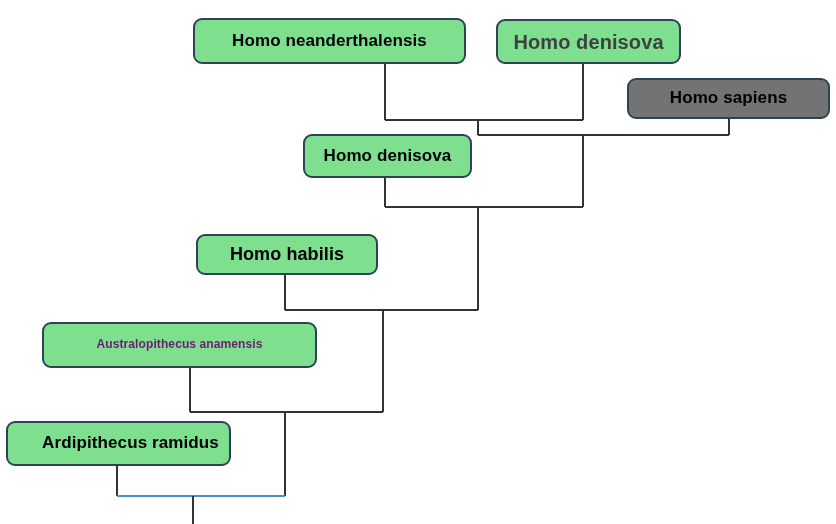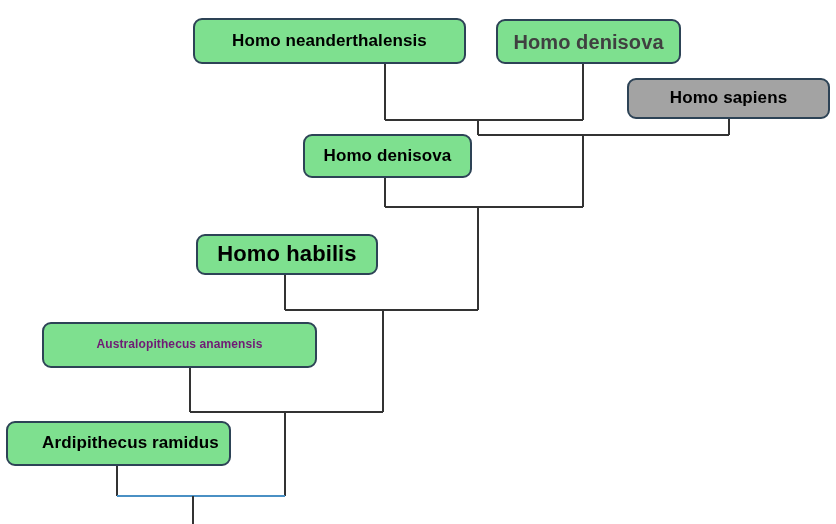--- a/index.html
+++ b/index.html
@@ -67,27 +67,27 @@
       <line x1="117" y1="466" x2="117" y2="496" stroke="#333333" stroke-width="2" shape-rendering="crispEdges"></line>
       <line x1="117" y1="496" x2="285" y2="496" stroke="#4a90c4" stroke-width="2" shape-rendering="crispEdges"></line>
       <line x1="193" y1="496" x2="193" y2="524" stroke="#333333" stroke-width="2" shape-rendering="crispEdges"></line>
     </svg>
 <div class="node" style="left: 193px; top: 18px; width: 273px; height: 46px; background: rgb(126, 224, 143); border-color: rgb(45, 67, 86); color: rgb(0, 0, 0); font-size: 17px;">
       <span>Homo neanderthalensis</span>
     </div>
     <div class="node" style="left: 496px; top: 19px; width: 185px; height: 45px; background: rgb(126, 224, 143); border-color: rgb(45, 67, 86); color: #404040; font-size: 20px;">
       <span>Homo denisova</span>
     </div>
-    <div class="node" style="left: 627px; top: 78px; width: 203px; height: 41px; background: #a3a3a3; border-color: rgb(45, 67, 86); color: rgb(0, 0, 0); font-size: 17px;">
+    <div class="node" style="left: 627px; top: 78px; width: 203px; height: 41px; background: #737373; border-color: rgb(45, 67, 86); color: rgb(0, 0, 0); font-size: 17px;">
       <span>Homo sapiens</span>
     </div>
     <div class="node" style="left: 303px; top: 134px; width: 169px; height: 44px; background: rgb(126, 224, 143); border-color: rgb(45, 67, 86); color: rgb(0, 0, 0); font-size: 17px;">
       <span>Homo denisova</span>
     </div>
-    <div class="node" style="left: 196px; top: 234px; width: 182px; height: 41px; background: rgb(126, 224, 143); border-color: rgb(45, 67, 86); color: rgb(0, 0, 0); font-size: 22px;">
+    <div class="node" style="left: 196px; top: 234px; width: 182px; height: 41px; background: rgb(126, 224, 143); border-color: rgb(45, 67, 86); color: rgb(0, 0, 0); font-size: 18px;">
       <span>Homo habilis</span>
     </div>
     <div class="node" style="left: 42px; top: 322px; width: 275px; height: 46px; background: rgb(126, 224, 143); border-color: rgb(45, 67, 86); color: #701a75; font-size: 12px;">
       <span>Australopithecus anamensis</span>
     </div>
     <div class="node" style="left: 6px; top: 421px; width: 225px; height: 45px; background: rgb(126, 224, 143); border-color: rgb(45, 67, 86); color: rgb(0, 0, 0); font-size: 17px; padding-left: 24px;">
       <span>Ardipithecus ramidus</span>
     </div>
   </div>
 

